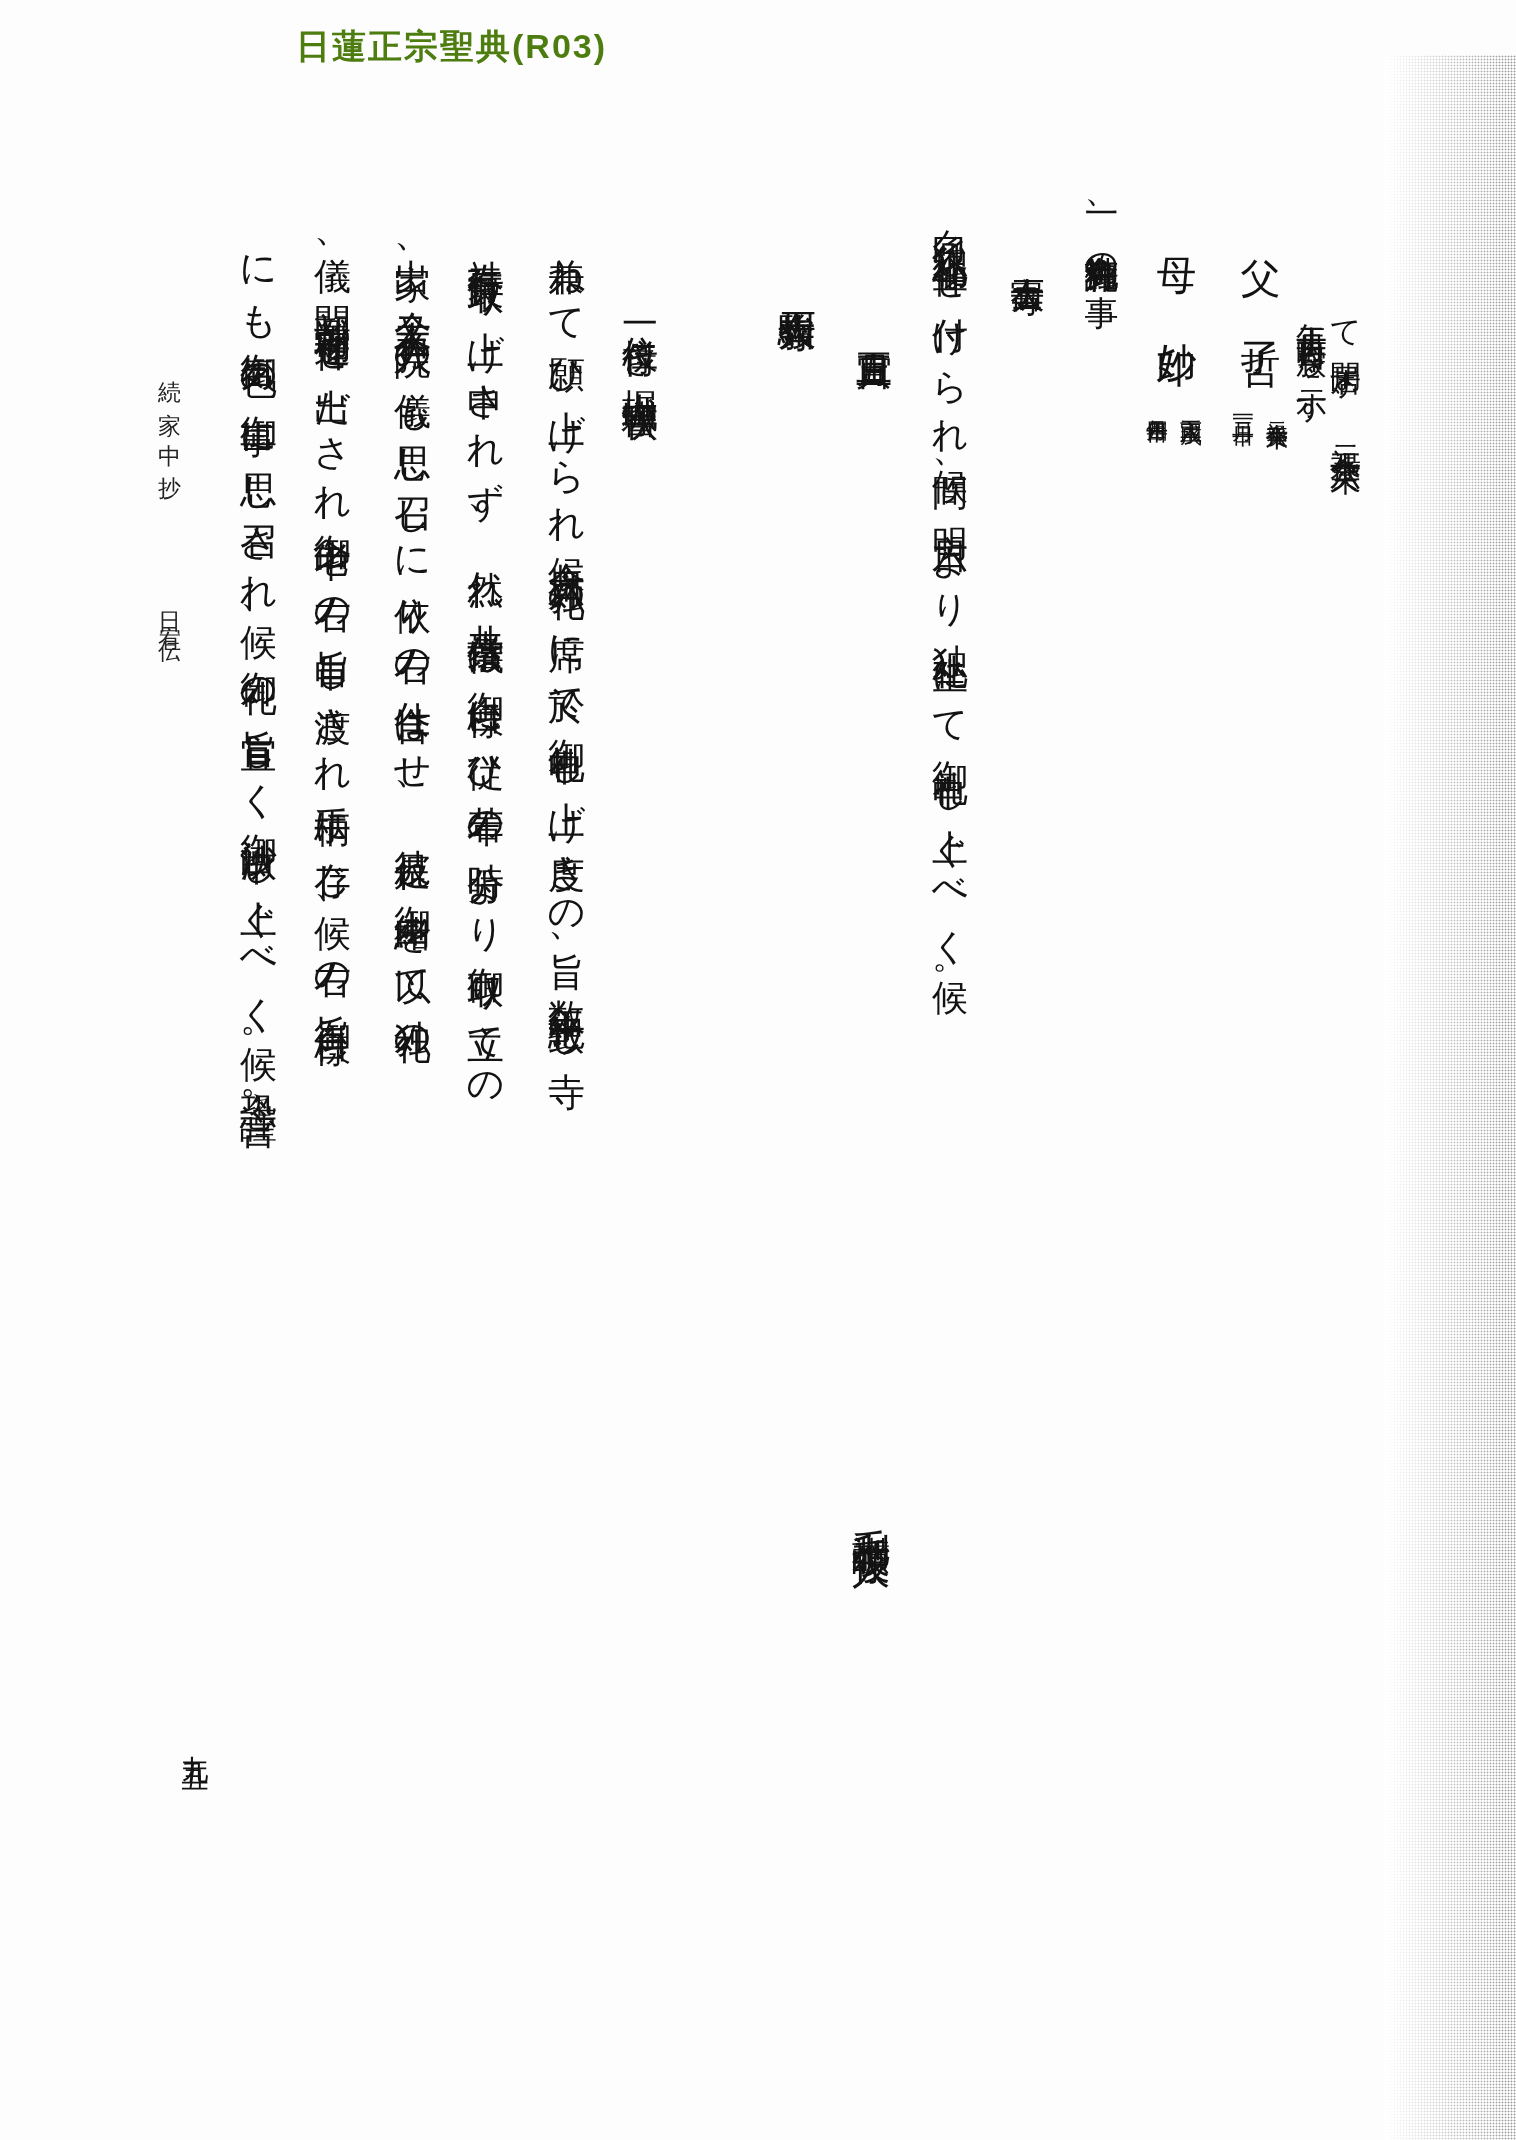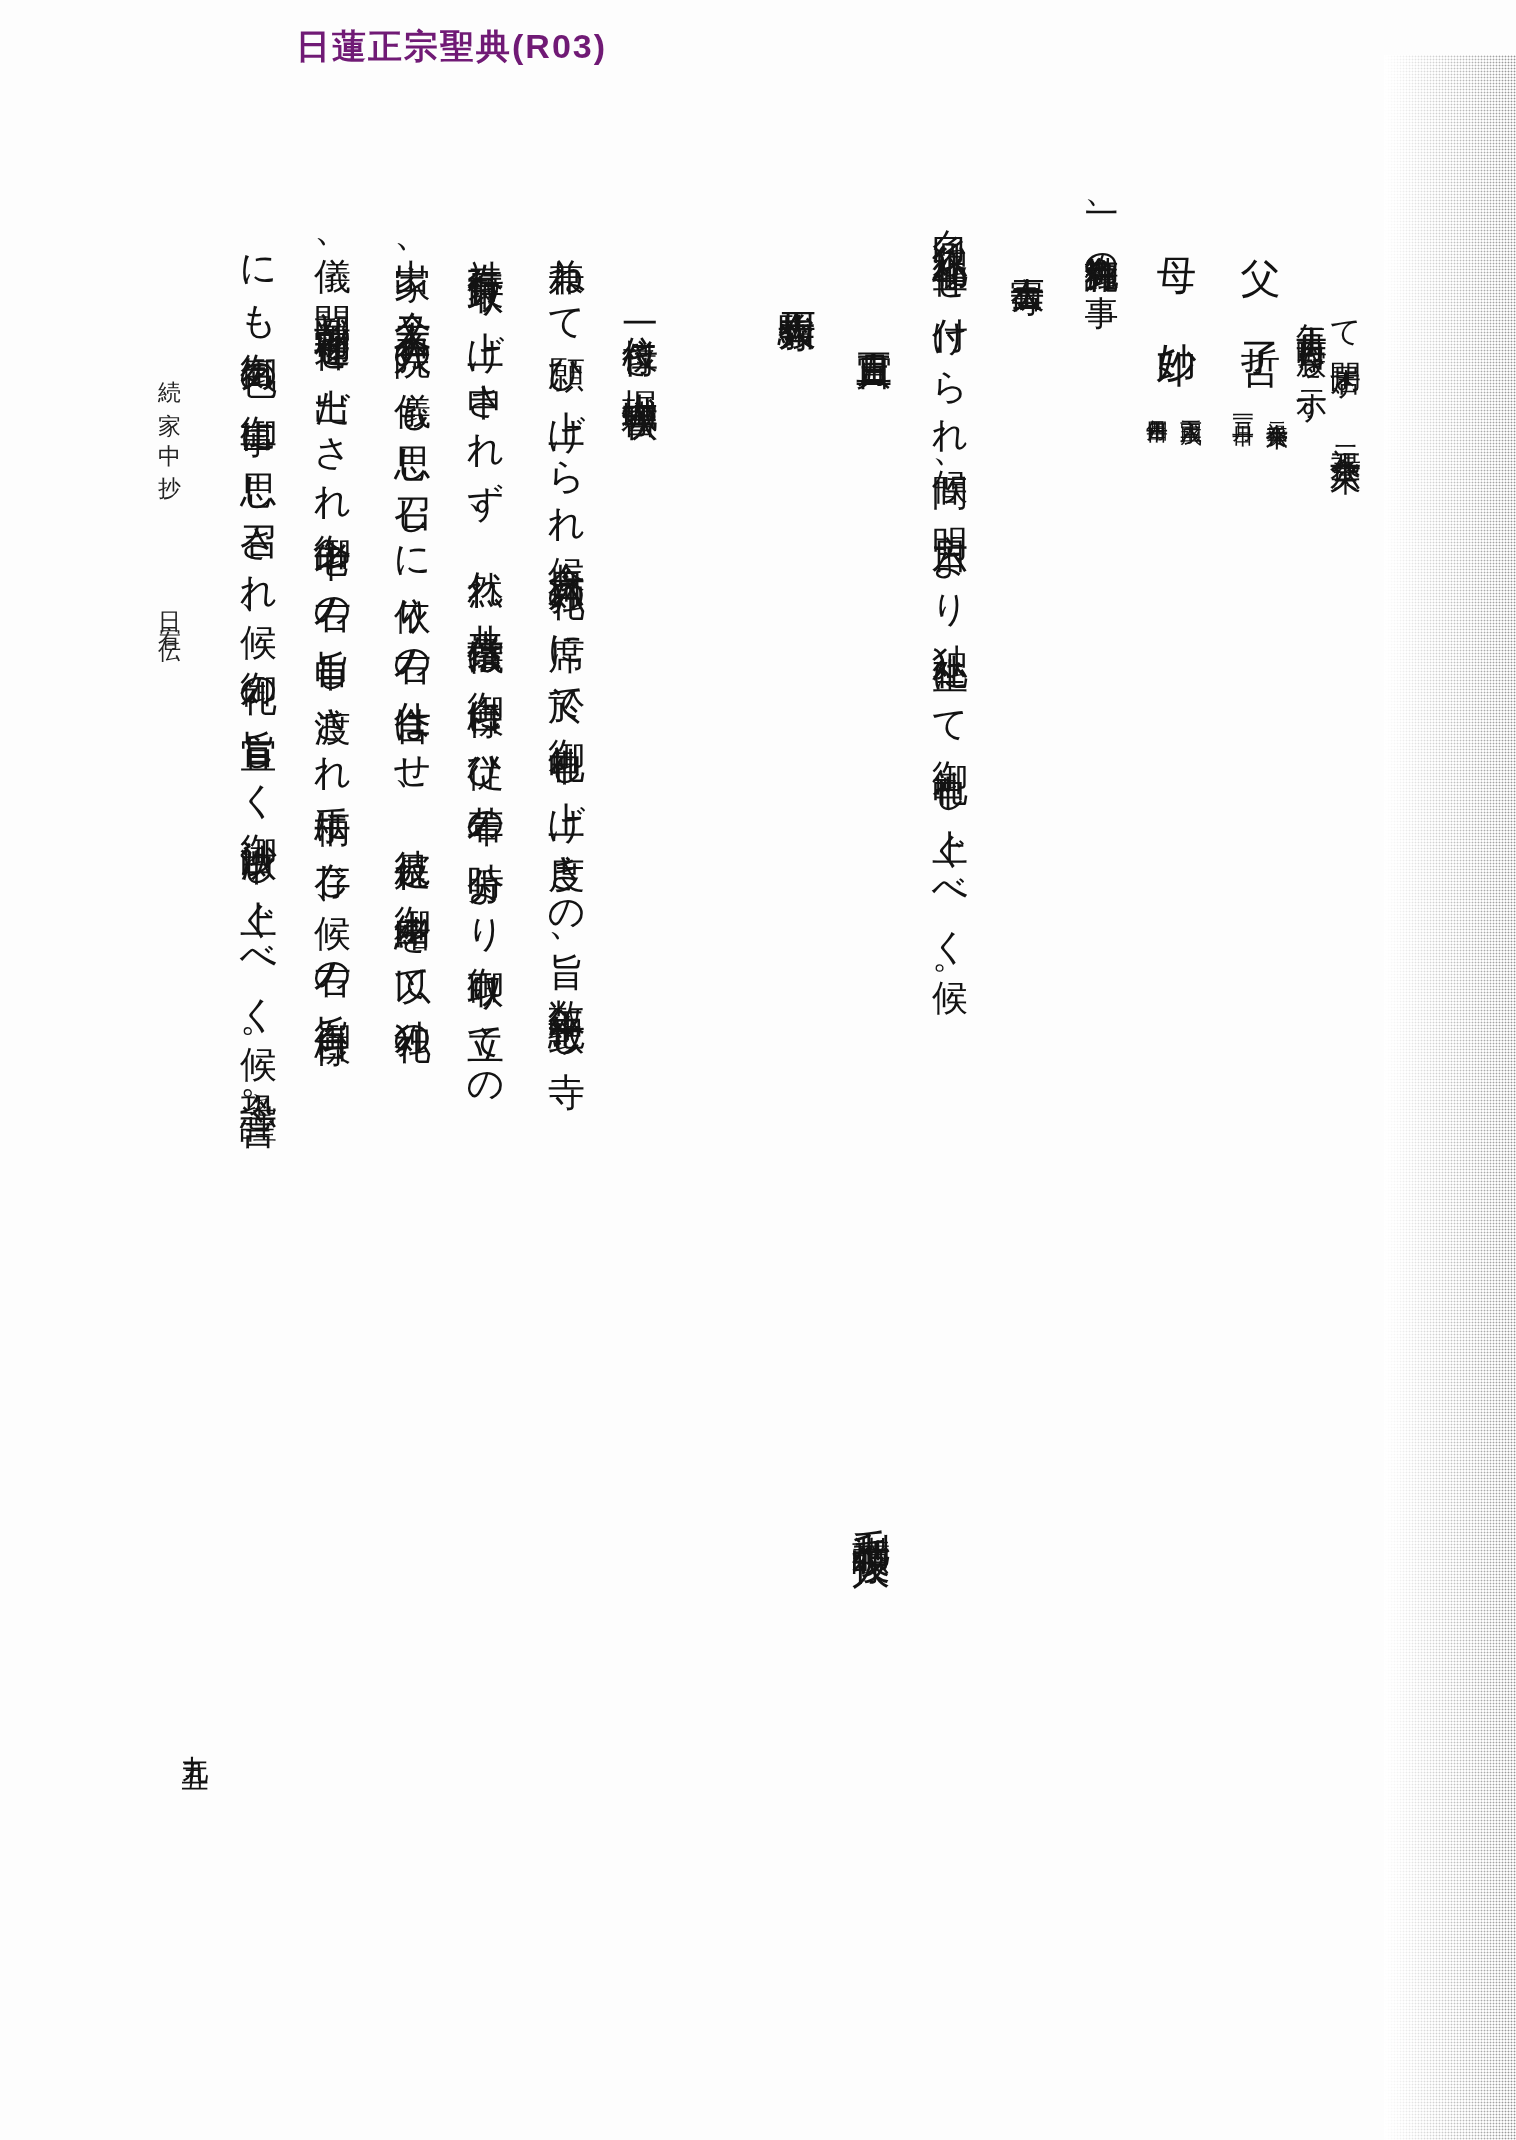--- a/index.html
+++ b/index.html
@@ -25,21 +25,21 @@
     white-space: nowrap;
   }
   #header-title {
     position: absolute;
     left: 296px;
     top: 24px;
     font-size: 34px;
     font-weight: 600;
     letter-spacing: 2px;
     font-family: "Liberation Sans", "DejaVu Sans", sans-serif;
-    color: #701a75;
+    color: #4d7c0f;
   }
   
   #noise-band {
     position: absolute;
     right: 0;
     top: 55px;
     width: 132px;
     height: 2085px;
     background-image:
       linear-gradient(to right, #ffffff 0%, rgba(255,255,255,0.55) 45%, rgba(255,255,255,0.08) 100%),

